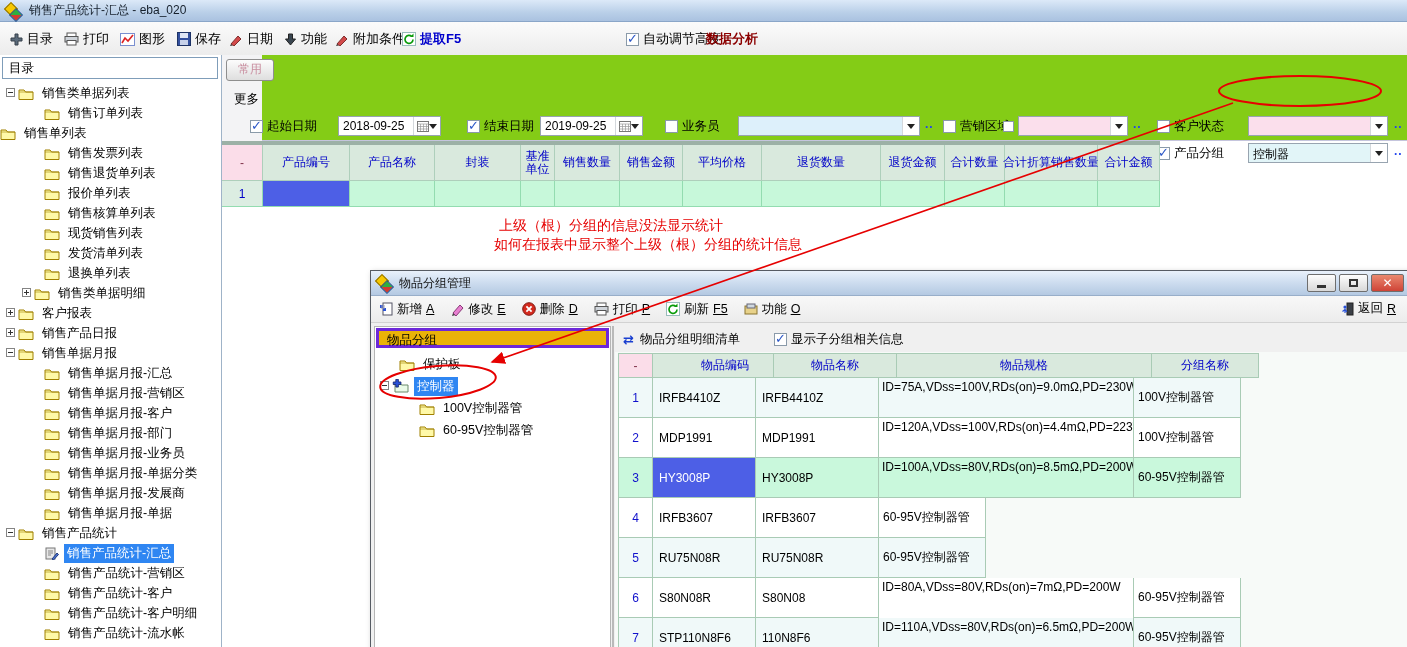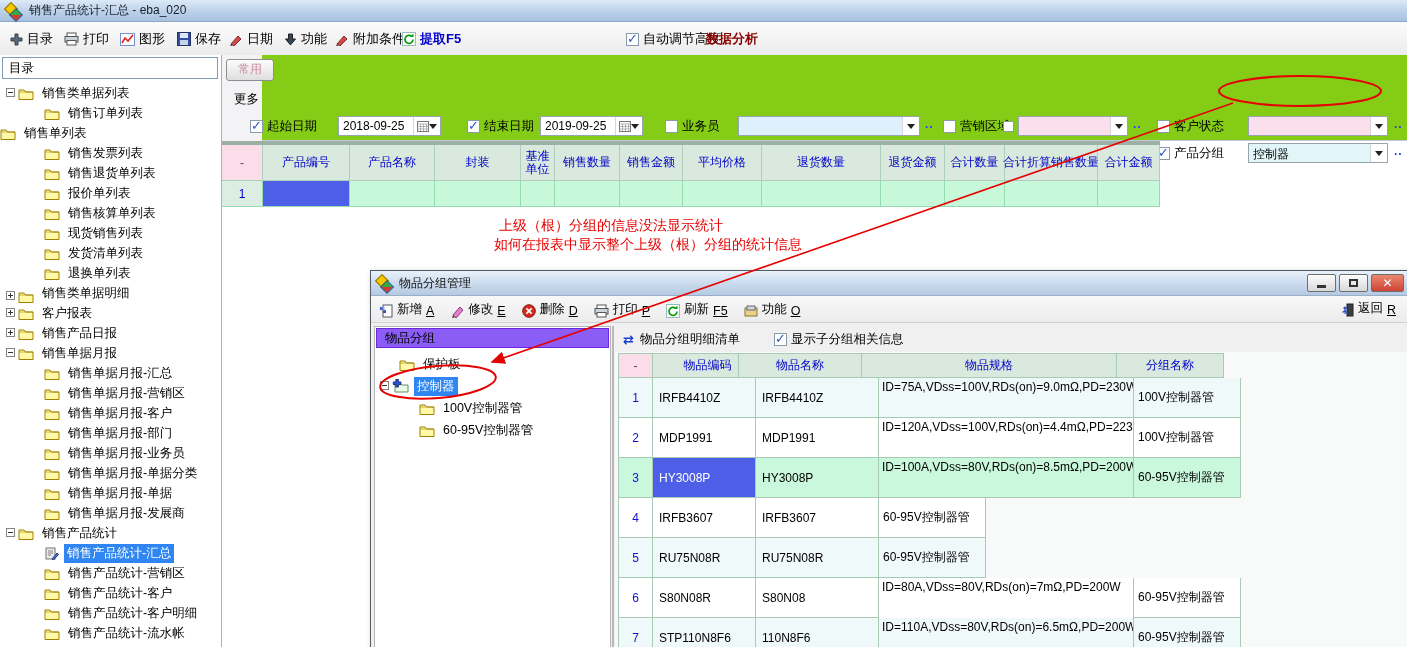--- a/index.html
+++ b/index.html
@@ -68,26 +68,26 @@
   
   #anno{left:499px;top:216px;color:#e60000;font-size:14px;line-height:19px;white-space:nowrap}
   #overlay{left:0;top:0;z-index:60;pointer-events:none}
   
   #popup{left:370px;top:270px;width:1041px;height:380px;background:#f0f0f0;border:1px solid #565b63;box-sizing:border-box;z-index:10;overflow:hidden;box-shadow:2px 2px 6px rgba(0,0,0,.25)}
   #popup-titlebar{position:absolute;left:0;top:0;width:100%;height:25px;background:linear-gradient(#e9f1fb,#cfdef0 45%,#b4c9e2);border-bottom:1px solid #98aec9;display:flex;align-items:center;padding-left:5px;box-sizing:border-box}
   #popup-titlebar .t{margin-left:7px;font-size:12px;color:#111}
   .winbtn{position:absolute;top:3px;height:18px;border:1px solid #6e6e6e;border-radius:2px;background:linear-gradient(#fdfdfd,#d8d8d8);display:flex;align-items:center;justify-content:center;cursor:default;box-sizing:border-box}
   .winbtn.close{background:linear-gradient(#e9886f,#cf4437);color:#fff;font-weight:bold}
   #popup-toolbar{position:absolute;left:0;top:25px;width:100%;height:27px;background:linear-gradient(#f8f8f8,#ececec);border-bottom:1px solid #d2d2d2;display:flex;align-items:center;padding-left:8px;gap:16px;box-sizing:border-box}
-  .ptb{display:flex;align-items:flex-end;gap:4px;font-size:12.5px;white-space:nowrap;cursor:default}
+  .ptb{display:flex;align-items:center;gap:4px;font-size:12.5px;white-space:nowrap;cursor:default}
   .ptb u{text-decoration:underline}
   #popup-return{position:absolute;right:14px;top:29px}
   
   #ptree-panel{position:absolute;left:3px;top:55px;width:237px;height:325px;background:#fff;border:1px solid #b5b5b5;box-sizing:border-box}
-  #ptree-header{position:absolute;left:1px;top:1px;width:233px;height:20px;border:1px solid #6d28d9;background:#8b5cf6;box-sizing:border-box;line-height:18px;padding-left:8px;font-size:12.5px}
+  #ptree-header{position:absolute;left:1px;top:1px;width:233px;height:20px;border:3px solid #6d28d9;background:#eab308;box-sizing:border-box;line-height:18px;padding-left:8px;font-size:12.5px}
   #ptree{position:absolute;left:0;top:26px;width:235px}
   #psplitter{position:absolute;left:241px;top:55px;width:2px;height:325px;background:#b9b9b9}
   
   #pdetail{position:absolute;left:244px;top:55px;width:797px;height:325px;background:#f7faf8}
   #pdetail-header{position:absolute;left:0;top:0;width:100%;height:26px;display:flex;align-items:center;gap:6px;padding-left:8px;box-sizing:border-box;background:#f0f0f0;font-size:12.5px}
   #pdetail-header .chk{display:flex;align-items:center;gap:4px;margin-left:28px}
   #ptable{position:absolute;left:3px;top:27px}
   .prow{position:absolute;display:flex}
   .pth{box-sizing:border-box;border:1px solid #a9cbb5;border-left:none;background:#d9e9dd;color:#0000c8;display:flex;align-items:center;justify-content:center;font-size:12px}
   .pth:first-child{border-left:1px solid #a9cbb5}
@@ -286,21 +286,21 @@
       </div>
       <div class="trow" style="padding-left: 44px;">
         <span style="display: inline-flex;">
           <svg width="16" height="13">
             <path d="M1 3 h5 l1.6 2 H15 v7.5 H1 Z" fill="#fff9a8" stroke="#a08000"></path>
             <path d="M1 5 H15" stroke="#a08000" stroke-width="0.6"></path>
           </svg>
         </span>
         <span class="tlabel">退换单列表</span>
       </div>
-      <div class="trow" style="padding-left: 6px; align-items: flex-end;">
+      <div class="trow" style="padding-left: 22px;">
         <span class="exp"><svg width="9" height="9">
             <rect x="0.5" y="0.5" width="8" height="8" fill="#fff" stroke="#848484"></rect>
             <path d="M2 4.5h5" stroke="#333"></path>
             <path d="M4.5 2v5" stroke="#333"></path>
           </svg></span>
         <span style="display: inline-flex;">
           <svg width="16" height="13">
             <path d="M1 3 h5 l1.6 2 H15 v7.5 H1 Z" fill="#fff9a8" stroke="#a08000"></path>
             <path d="M1 5 H15" stroke="#a08000" stroke-width="0.6"></path>
           </svg>
@@ -402,30 +402,30 @@
         </span>
         <span class="tlabel">销售单据月报-单据分类</span>
       </div>
       <div class="trow" style="padding-left: 44px;">
         <span style="display: inline-flex;">
           <svg width="16" height="13">
             <path d="M1 3 h5 l1.6 2 H15 v7.5 H1 Z" fill="#fff9a8" stroke="#a08000"></path>
             <path d="M1 5 H15" stroke="#a08000" stroke-width="0.6"></path>
           </svg>
         </span>
+        <span class="tlabel">销售单据月报-发展商</span>
+      </div>
+      <div class="trow" style="padding-left: 44px;">
+        <span style="display: inline-flex;">
+          <svg width="16" height="13">
+            <path d="M1 3 h5 l1.6 2 H15 v7.5 H1 Z" fill="#fff9a8" stroke="#a08000"></path>
+            <path d="M1 5 H15" stroke="#a08000" stroke-width="0.6"></path>
+          </svg>
+        </span>
         <span class="tlabel">销售单据月报-单据</span>
-      </div>
-      <div class="trow" style="padding-left: 44px;">
-        <span style="display: inline-flex;">
-          <svg width="16" height="13">
-            <path d="M1 3 h5 l1.6 2 H15 v7.5 H1 Z" fill="#fff9a8" stroke="#a08000"></path>
-            <path d="M1 5 H15" stroke="#a08000" stroke-width="0.6"></path>
-          </svg>
-        </span>
-        <span class="tlabel">销售单据月报-发展商</span>
       </div>
       <div class="trow" style="padding-left: 6px;">
         <span class="exp"><svg width="9" height="9">
             <rect x="0.5" y="0.5" width="8" height="8" fill="#fff" stroke="#848484"></rect>
             <path d="M2 4.5h5" stroke="#333"></path>
           </svg></span>
         <span style="display: inline-flex;">
           <svg width="16" height="13">
             <path d="M1 3 h5 l1.6 2 H15 v7.5 H1 Z" fill="#fff9a8" stroke="#a08000"></path>
             <path d="M1 5 H15" stroke="#a08000" stroke-width="0.6"></path>
@@ -809,21 +809,21 @@
       <span style="color:#1a3fd0;font-weight:bold;font-size:13px">⇄</span>
       <span>物品分组明细清单</span>
       <span class="chk">
         <span class="cbx on"></span>
         <span>显示子分组相关信息</span>
       </span>
     </div>
     <div id="ptable">
         <div class="prow" style="left: 0px; top: 0px;">
           <div class="pth pink" style="width: 35px; height: 25px;">-</div>
-          <div class="pth" style="width: 86px; height: 25px; padding-left: 24px;">物品编码</div>
+          <div class="pth" style="width: 121px; height: 25px; padding-left: 24px;">物品编码</div>
           <div class="pth" style="width: 123px; height: 25px;">物品名称</div>
           <div class="pth" style="width: 255px; height: 25px;">物品规格</div>
           <div class="pth" style="width: 107px; height: 25px;">分组名称</div>
         </div>
         <div class="prow odd" style="left: 0px; top: 25px;">
           <div class="ptd num" style="width: 35px; height: 40px;">1</div>
           <div class="ptd c-code" style="width: 103px; height: 40px;">IRFB4410Z</div>
           <div class="ptd c-name" style="width: 123px; height: 40px;">IRFB4410Z</div>
           <div class="ptd c-spec" style="width: 255px; height: 40px;">ID=75A,VDss=100V,RDs(on)=9.0mΩ,PD=230W</div>
           <div class="ptd c-group" style="width: 107px; height: 40px;">100V控制器管</div>

